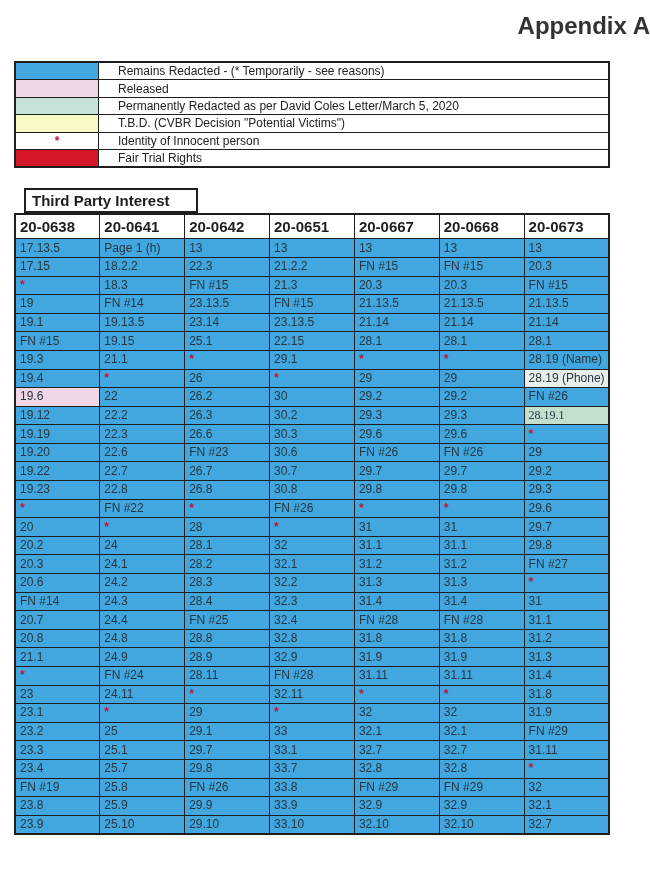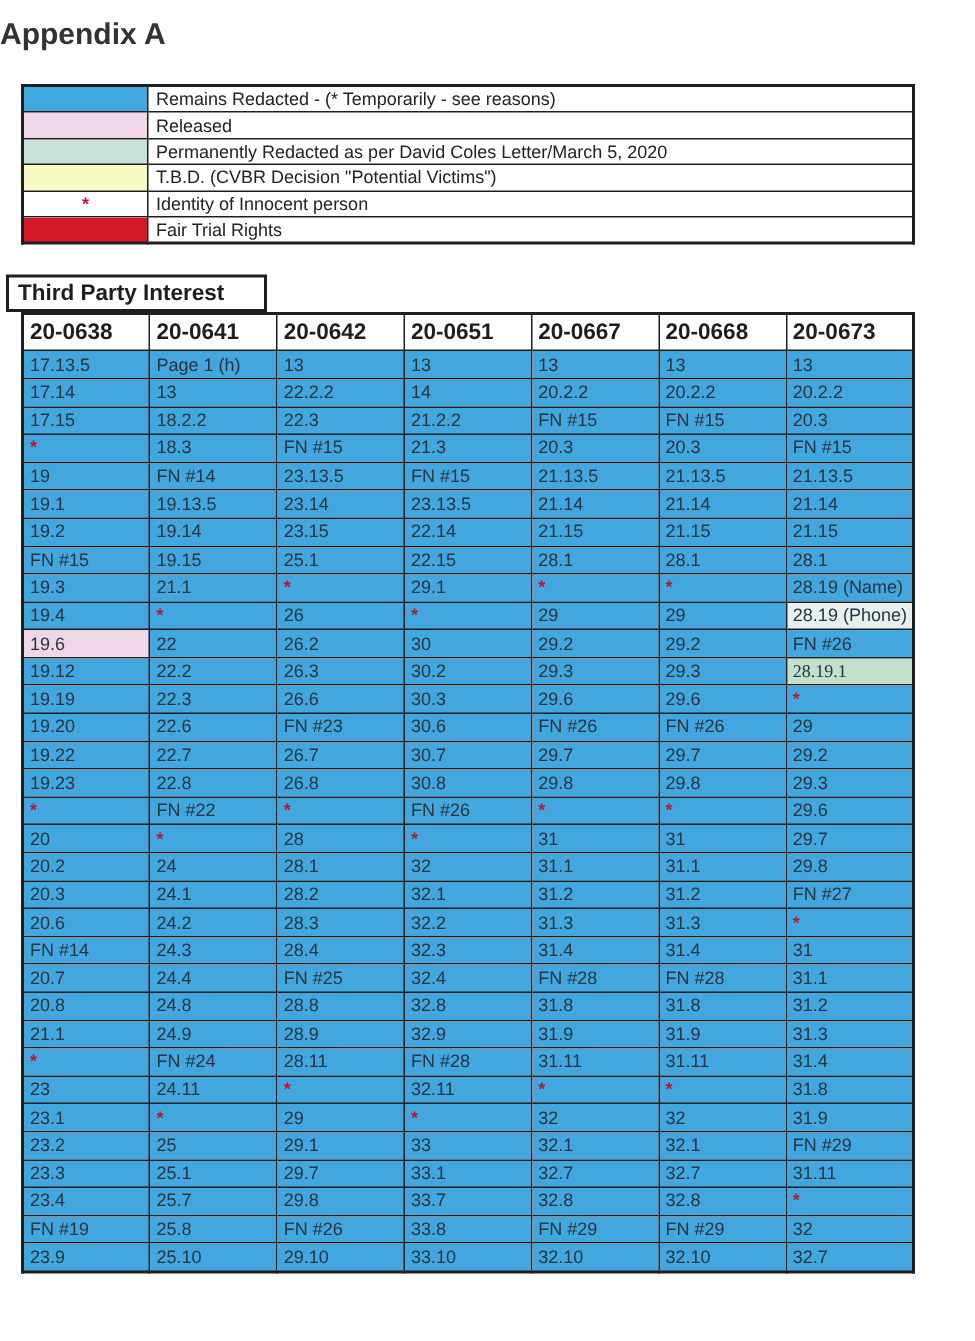--- a/index.html
+++ b/index.html
@@ -6,46 +6,46 @@
   body {
     width: 650px; height: 894px;
     background: #ffffff;
     font-family: "Liberation Sans", sans-serif;
     overflow: hidden;
   }
   .page { position: relative; width: 650px; height: 894px; }
 
   .title {
     margin: 12px 0 0 0;
-    text-align: left;
-    font-size: 20px;
+    text-align: right;
+    font-size: 24px;
     font-weight: bold;
     color: #333333;
   }
 
   table { border-collapse: collapse; table-layout: fixed; }
 
   .legend {
     margin: 21px 0 0 14px;
     width: 596px;
     border: 2px solid #1e1e1e;
   }
   .legend td {
     border: 1px solid #1e1e1e;
     height: 16.4px;
     font-size: 12px;
     color: #222222;
-    padding: 0 2px 0 5px;
+    padding: 0 2px 0 19px;
     white-space: nowrap;
     overflow: hidden;
   }
   .legend td.swatch { width: 82px; padding: 0; text-align: center; }
 
   .group-header {
-    margin: 20px 0 0 4px;
+    margin: 20px 0 0 24px;
     width: 160px;
     border: 2px solid #1e1e1e;
     background: #ffffff;
     font-size: 15px;
     font-weight: bold;
     color: #1e1e1e;
     padding: 2px 4px 2px 6px;
     white-space: nowrap;
   }
 
@@ -142,29 +142,20 @@
         <tr>
           <td>17.13.5</td>
           <td>Page 1 (h)</td>
           <td>13</td>
           <td>13</td>
           <td>13</td>
           <td>13</td>
           <td>13</td>
         </tr>
         <tr>
-          <td>17.14</td>
-          <td>13</td>
-          <td>22.2.2</td>
-          <td>14</td>
-          <td>20.2.2</td>
-          <td>20.2.2</td>
-          <td>20.2.2</td>
-        </tr>
-        <tr>
           <td>17.15</td>
           <td>18.2.2</td>
           <td>22.3</td>
           <td>21.2.2</td>
           <td>FN #15</td>
           <td>FN #15</td>
           <td>20.3</td>
         </tr>
         <tr>
           <td><span class="star">*</span></td>
@@ -187,29 +178,20 @@
         <tr>
           <td>19.1</td>
           <td>19.13.5</td>
           <td>23.14</td>
           <td>23.13.5</td>
           <td>21.14</td>
           <td>21.14</td>
           <td>21.14</td>
         </tr>
         <tr>
-          <td>19.2</td>
-          <td>19.14</td>
-          <td>23.15</td>
-          <td>22.14</td>
-          <td>21.15</td>
-          <td>21.15</td>
-          <td>21.15</td>
-        </tr>
-        <tr>
           <td>FN #15</td>
           <td>19.15</td>
           <td>25.1</td>
           <td>22.15</td>
           <td>28.1</td>
           <td>28.1</td>
           <td>28.1</td>
         </tr>
         <tr>
           <td>19.3</td>
@@ -421,20 +403,29 @@
         <tr>
           <td>FN #19</td>
           <td>25.8</td>
           <td>FN #26</td>
           <td>33.8</td>
           <td>FN #29</td>
           <td>FN #29</td>
           <td>32</td>
         </tr>
         <tr>
+          <td>23.8</td>
+          <td>25.9</td>
+          <td>29.9</td>
+          <td>33.9</td>
+          <td>32.9</td>
+          <td>32.9</td>
+          <td>32.1</td>
+        </tr>
+        <tr>
           <td>23.9</td>
           <td>25.10</td>
           <td>29.10</td>
           <td>33.10</td>
           <td>32.10</td>
           <td>32.10</td>
           <td>32.7</td>
         </tr>
       </tbody>
   </table>

